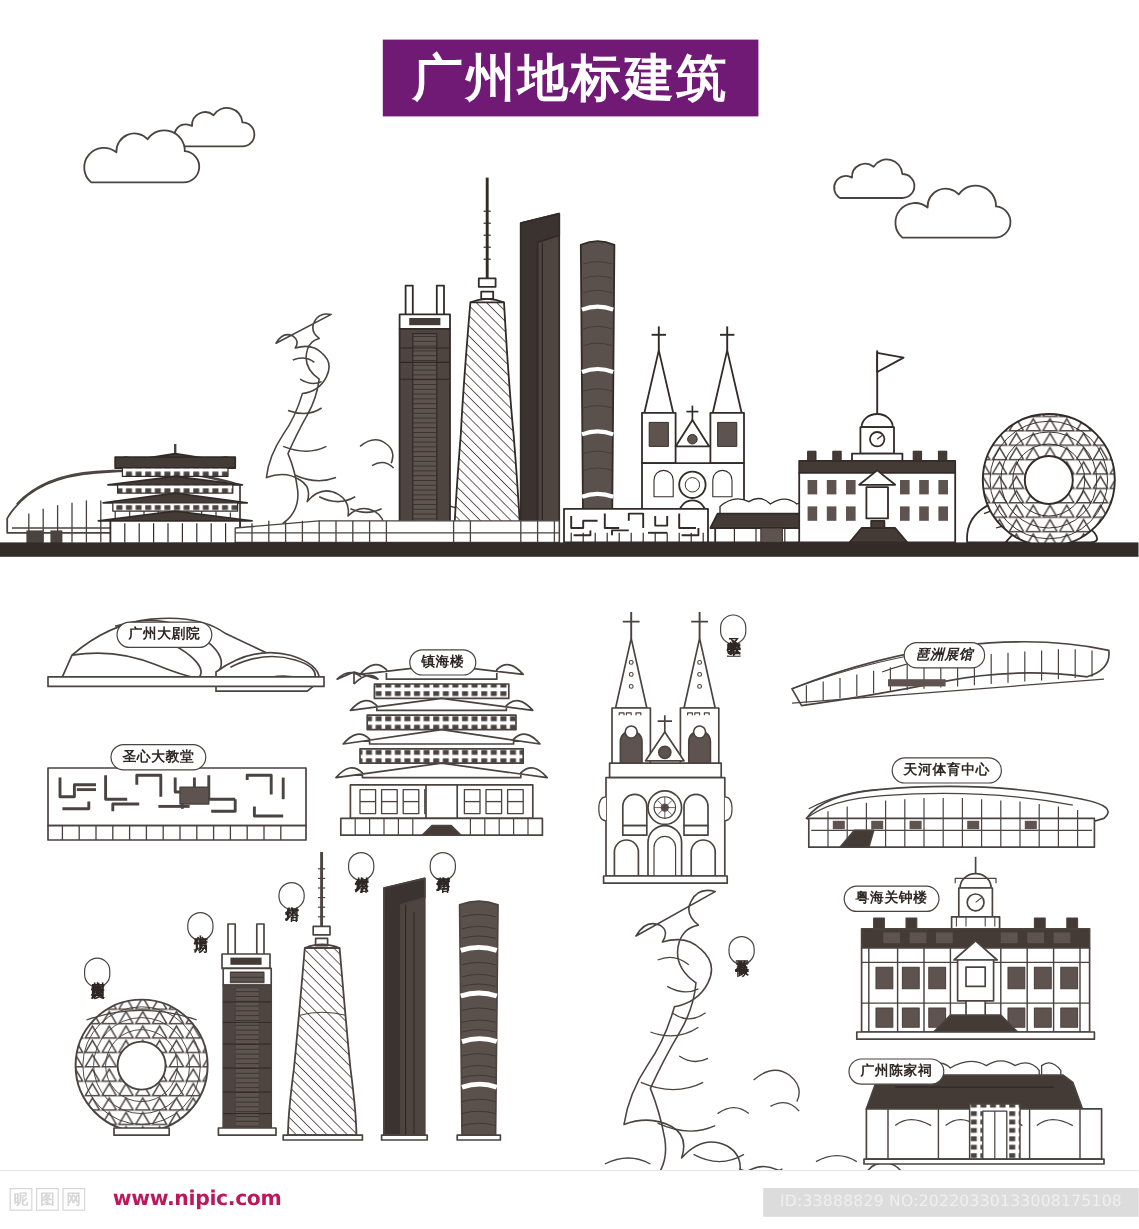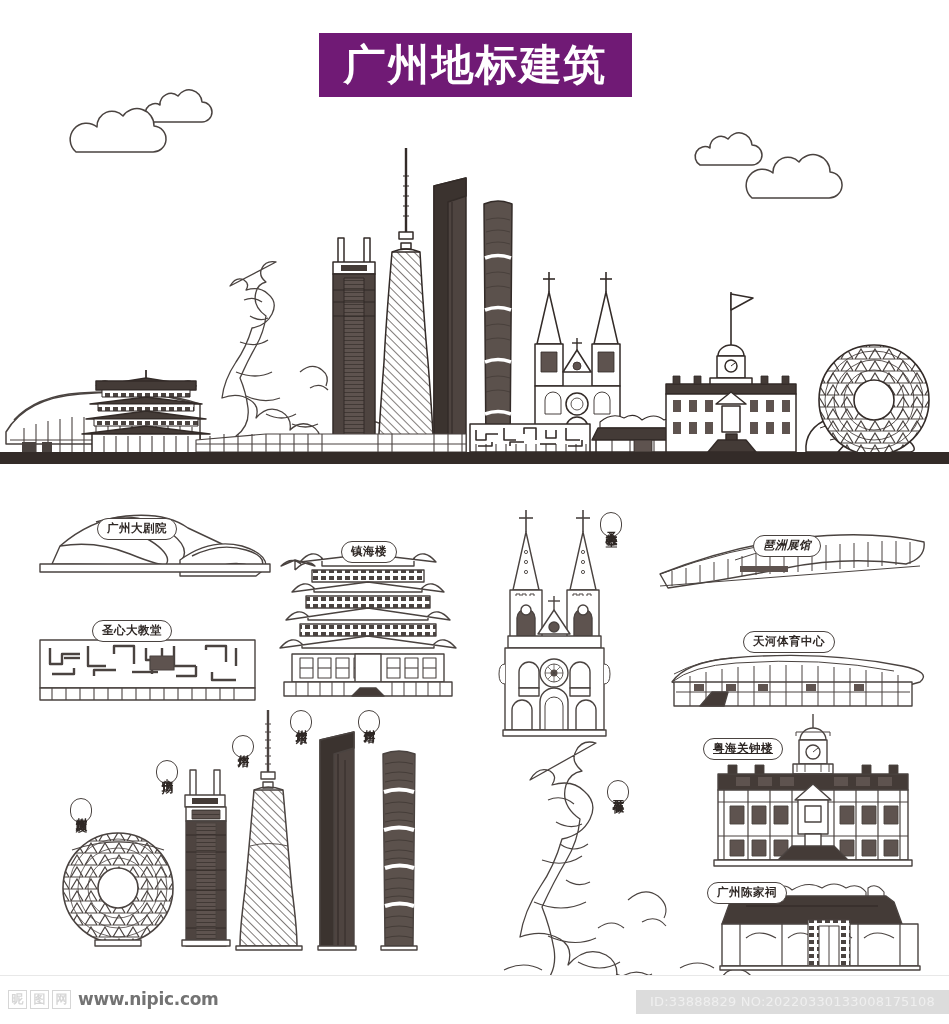--- a/index.html
+++ b/index.html
@@ -83,22 +83,22 @@
   .logo-box {
     width: 19px; height: 19px;
     border: 1.6px solid #d6d6d6;
     color: #d6d6d6;
     font-size: 12px;
     font-weight: bold;
     display: flex; align-items: center; justify-content: center;
     line-height: 1;
   }
   #nipic-url {
-    color: #737373; font-size: 17px; font-weight: bold;
-    letter-spacing: -0.3px; margin-left: 4px;
+    color: #be185d; font-size: 17px; font-weight: bold;
+    letter-spacing: -0.3px; margin-left: 20px;
     font-family: "DejaVu Sans", "Liberation Sans", sans-serif;
   }
   #id-badge {
     position: absolute; right: 0px; top: 14px;
     background: #dcdcdc;
     color: #efefef;
     font-size: 13px;
     padding: 4px 14px 5px 14px;
     letter-spacing: 0.2px;
     white-space: nowrap;
@@ -819,21 +819,21 @@
 <div class="pill" style="left:341px; top:71px;">镇海楼</div>
 <div class="pill vert" style="left:600px; top:42px;">圣心大教堂</div>
 <div class="pill" style="left:753px; top:65px;font-style:italic;">琶洲展馆</div>
 <div class="pill" style="left:743px; top:161px;">天河体育中心</div>
 <div class="pill vert" style="left:70px; top:328px;">广州圆大厦</div>
 <div class="pill vert" style="left:156px; top:290px;">中信广场</div>
 <div class="pill vert" style="left:232px; top:265px;">广州塔</div>
 <div class="pill vert" style="left:290px; top:240px;">广州东塔</div>
 <div class="pill vert" style="left:358px; top:240px;">广州西塔</div>
 <div class="pill vert" style="left:607px; top:310px;">五羊石像</div>
-<div class="pill" style="left:703px; top:268px;text-decoration:underline;">粤海关钟楼</div>
+<div class="pill" style="left:703px; top:268px;">粤海关钟楼</div>
 <div class="pill" style="left:707px; top:394px;margin-top:18px;">广州陈家祠</div>
 
 </div>
 
 <div id="footer">
   <div id="nipic-logo">
     <span class="logo-box">昵</span>
     <span class="logo-box">图</span>
     <span class="logo-box">网</span>
     <span id="nipic-url">www.nipic.com</span>

